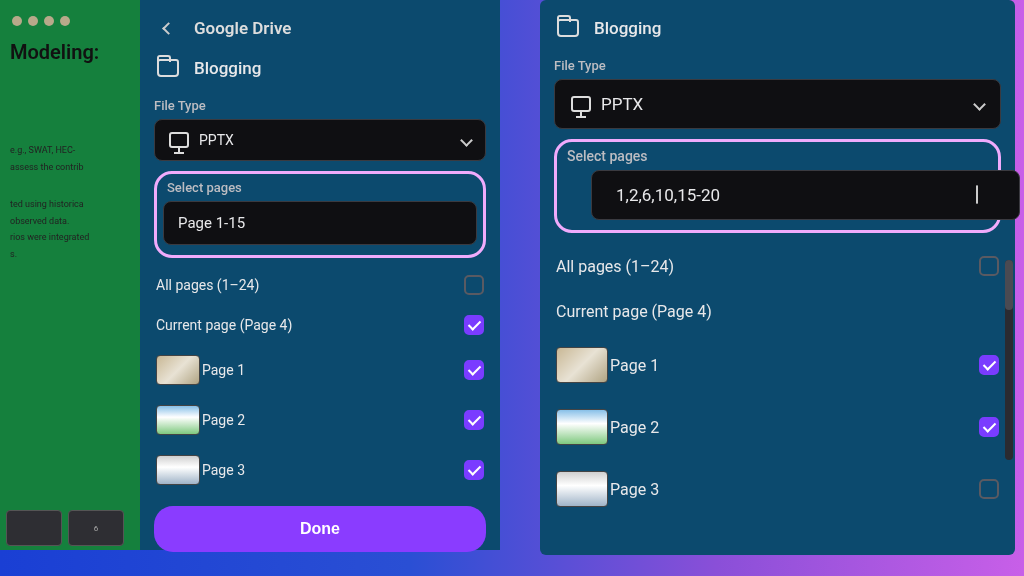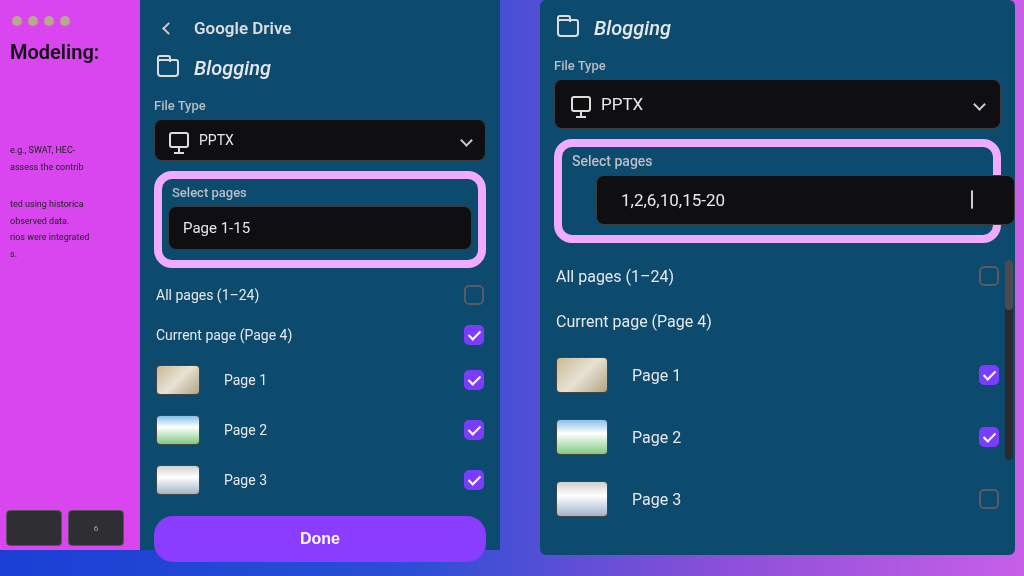--- a/index.html
+++ b/index.html
@@ -17,21 +17,21 @@
     align-items: stretch;
   }
   .panel-wrap.left { left: 0; top: 0; width: 500px; height: 550px; }
   .panel-wrap.right { left: 540px; top: 0; width: 475px; height: 555px; }
 
   
   .slide-bg {
     position: absolute;
     left: 0; top: 0; bottom: 0;
     width: 150px;
-    background: #d946ef;
+    background: #15803d;
     border-right: 1px solid #3b82f6;
     padding: 10px;
     font-size: 10px;
     color: #222;
     overflow: hidden;
   }
   .slide-bg .dots { display:flex; gap:6px; padding:6px 2px 14px; }
   .slide-bg .dots span { width:10px; height:10px; border-radius:50%; background:#b8a98a; }
   .slide-bg h2 { font-size: 20px; font-weight: 600; color:#111; margin-bottom: 80px;}
   .slide-bg p { font-size:9px; line-height:1.4; margin:4px 0; }
@@ -68,43 +68,43 @@
   .pptx-icon::before { content:""; position:absolute; bottom:-8px; left:50%; transform:translateX(-50%); width:10px; height:2px; background:#ddd;}
 
   .input-wrap { position:relative; margin-top:6px; }
   .text-input {
     width:100%; background:#0f0f12; border:1px solid #3a3a40; border-radius:8px;
     padding:12px 38px 12px 14px; color:#e8e8ea; font-size:15px; font-family:inherit;
   }
   .input-wrap .chev { position:absolute; right:14px; top:50%; transform:translateY(-60%);}
 
   .highlight-ring {
-    border:8px solid #f0abfc; border-radius:18px;
+    border:3px solid #f0abfc; border-radius:18px;
     padding:4px 6px 10px; margin-top:10px;
   }
   .highlight-ring .section-label { margin-top:2px; padding-left:4px; }
 
   .list { margin-top:8px; display:flex; flex-direction:column; gap:2px; }
   .list-row { display:flex; align-items:center; justify-content:space-between; padding:9px 2px; }
-  .list-row .lbl { display:flex; align-items:center; gap:24px; }
+  .list-row .lbl { display:flex; align-items:center; gap:2px; }
   .thumb { width:44px; height:30px; border-radius:4px; background:linear-gradient(135deg,#c9b895 0%, #e8e2d4 50%, #b0a483 100%); border:1px solid #444; flex-shrink:0;}
   .thumb.v2 { background:linear-gradient(180deg,#88c0e8 0%, #fff 40%, #7fc97f 100%);}
   .thumb.v3 { background:linear-gradient(180deg,#d0d0d0 0%, #fff 40%, #a0b4c8 100%);}
   .checkbox {
     width:20px; height:20px; border:2px solid #5a5a62; border-radius:5px; background:transparent; position:relative; flex-shrink:0;
   }
   .checkbox.checked { background:#7a3cff; border-color:#7a3cff; }
   .checkbox.checked::after { content:""; position:absolute; left:5px; top:1px; width:5px; height:10px; border-right:2px solid #fff; border-bottom:2px solid #fff; transform:rotate(45deg);}
   .done-btn {
     margin-top:12px; background:#8a3cff; color:#fff; font-weight:600; font-size:16px;
     border:none; border-radius:19px; padding:14px 0; cursor:pointer;
   }
   .scrollbar { position:absolute; right:2px; top:260px; width:8px; height:200px; background:#2a2a30; border-radius:4px;}
   .scrollbar::before{ content:""; position:absolute; top:0; left:0; right:0; height:50px; background:#4a4a52; border-radius:4px;}
-  .title-text { font-size:20px; font-weight:500;font-style:italic; }
+  .title-text { font-size:17px; font-weight:500; }
   .crumb { font-size:17px; font-weight:600; color:#ddd;}
 </style>
 </head>
 <body>
 
 <div class="panel-wrap left">
   <div class="slide-bg">
     <div class="dots">
         <span></span>
         <span></span>

